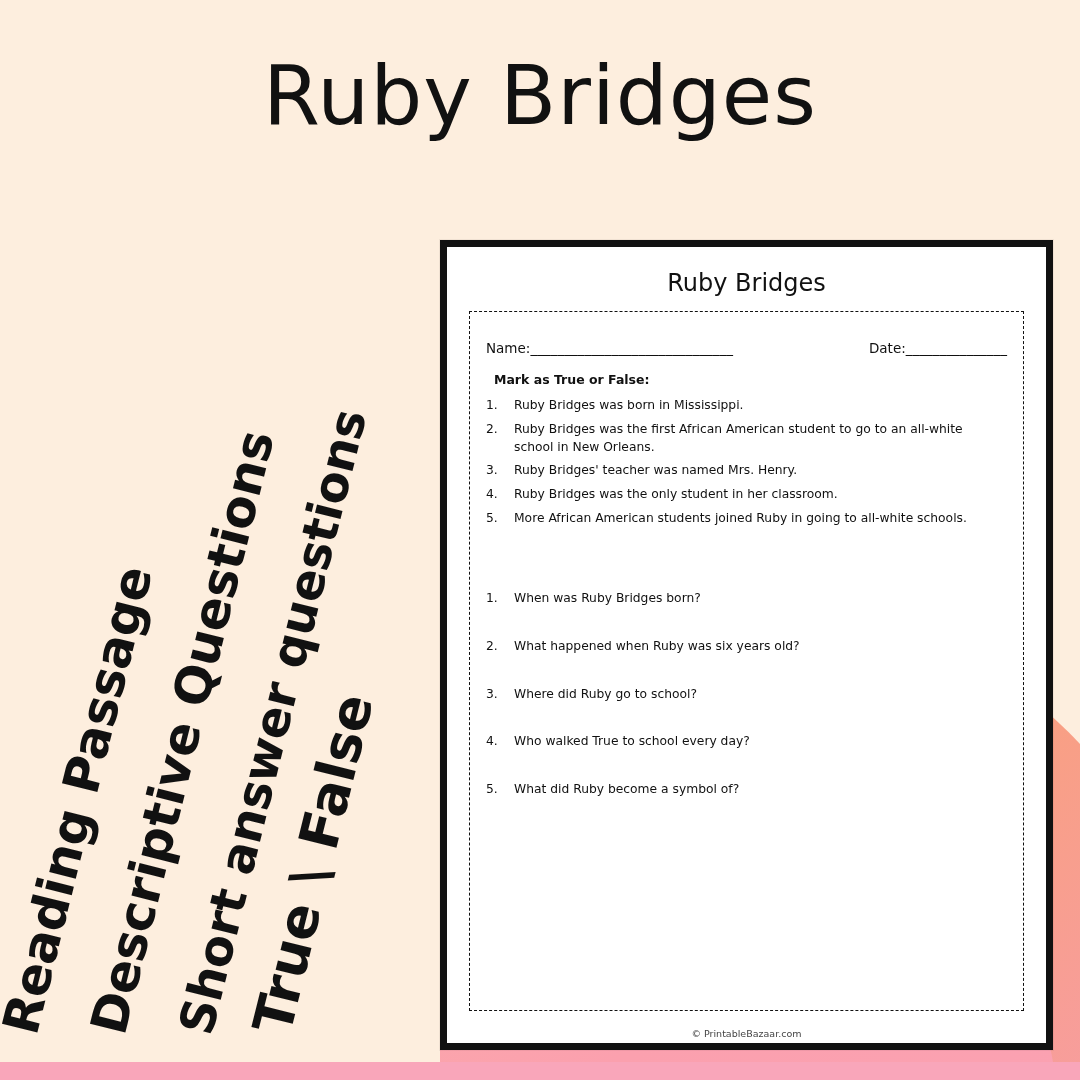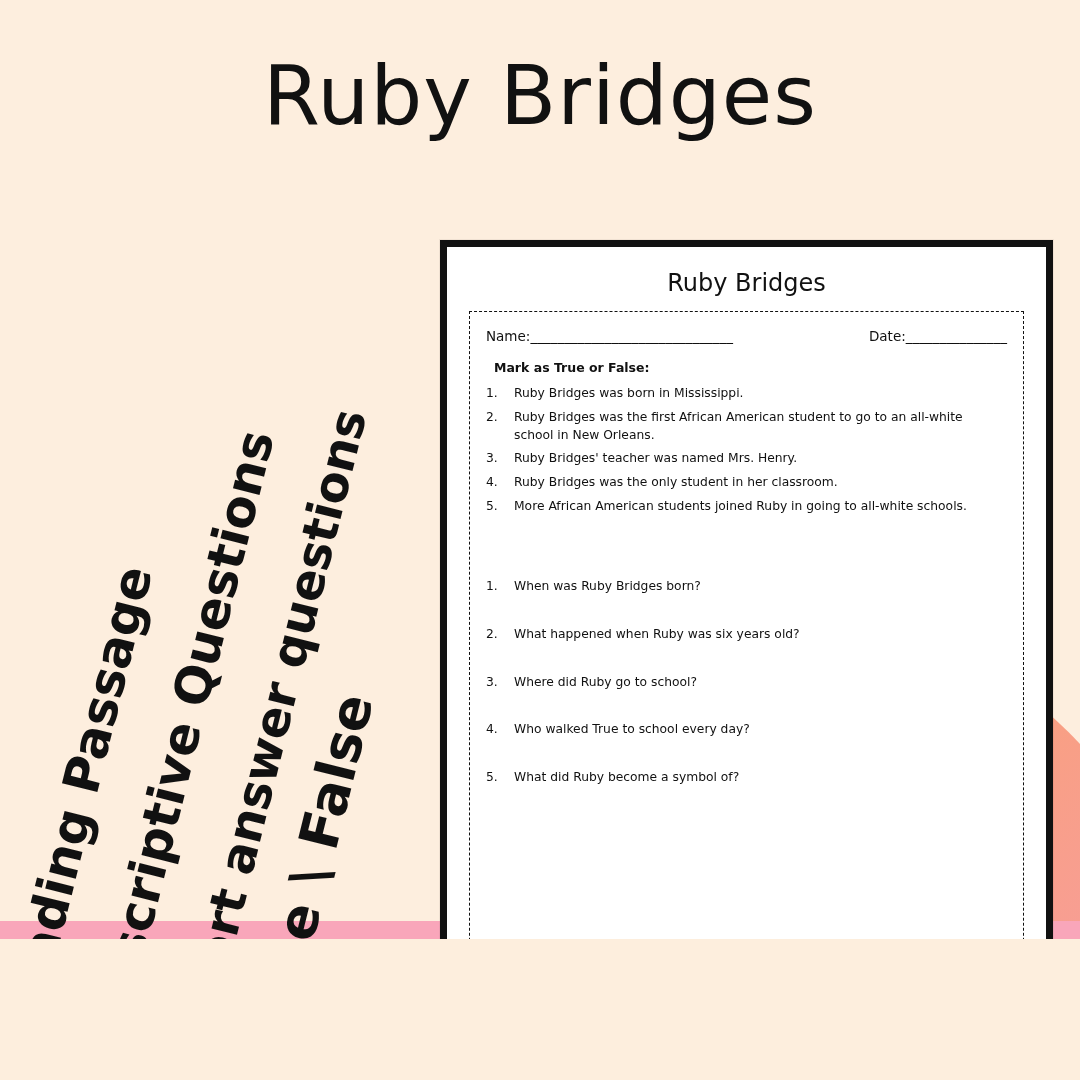--- a/index.html
+++ b/index.html
@@ -9,21 +9,21 @@
   body {
     width: 1080px;
     height: 1080px;
     font-family: "DejaVu Sans", sans-serif;
     background: #fdeedd;
     overflow: hidden;
   }
   .canvas {
     position: relative;
     width: 1080px;
-    height: 939px;
+    height: 1080px;
     background: #fdeede;
     overflow: hidden;
   }
   
   .blob-orange {
     position: absolute;
     left: 300px;
     top: 600px;
     width: 900px;
     height: 900px;
@@ -142,21 +142,21 @@
     padding: 14px 12px 10px 12px;
     height: 700px;
     position: relative;
   }
   .name-row {
     display: flex;
     justify-content: space-between;
     align-items: baseline;
     font-size: 13.5px;
     color: #111;
-    margin: 2px 4px 16px 4px;
+    margin: 14px 4px 16px 4px;
   }
   .name-field, .date-field {
     white-space: nowrap;
   }
   .section-head {
     font-size: 12.5px;
     font-weight: bold;
     color: #111;
     margin: 0 0 10px 12px;
   }

